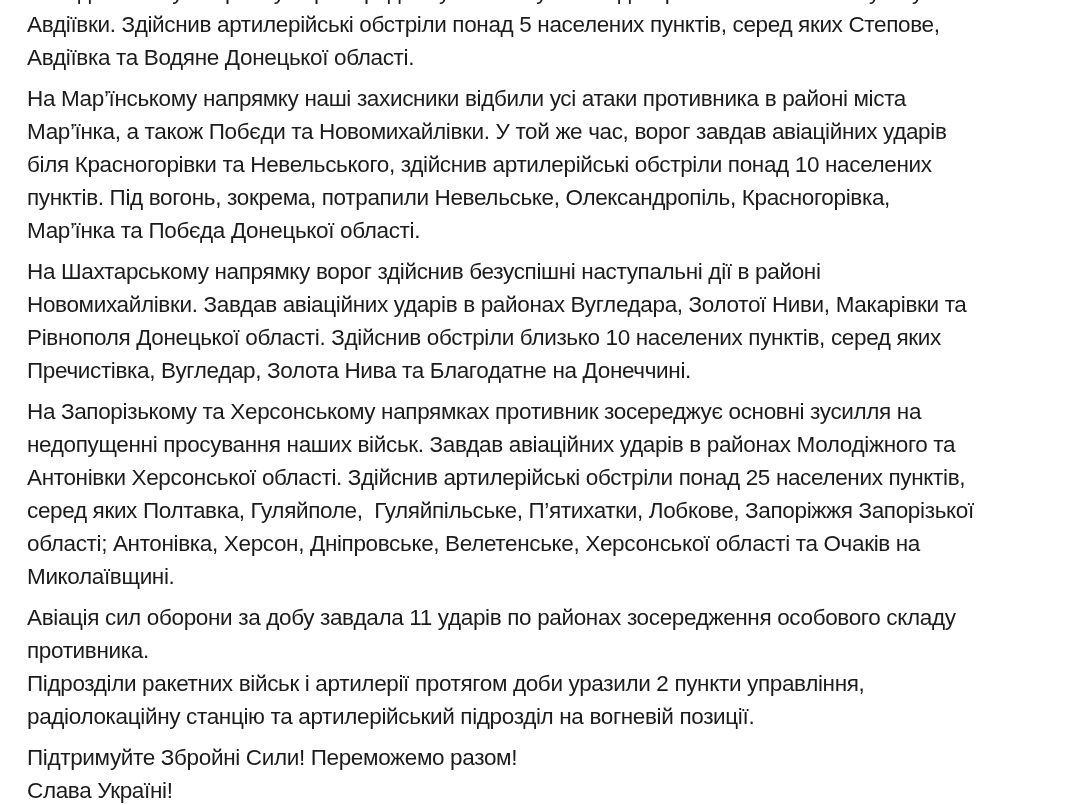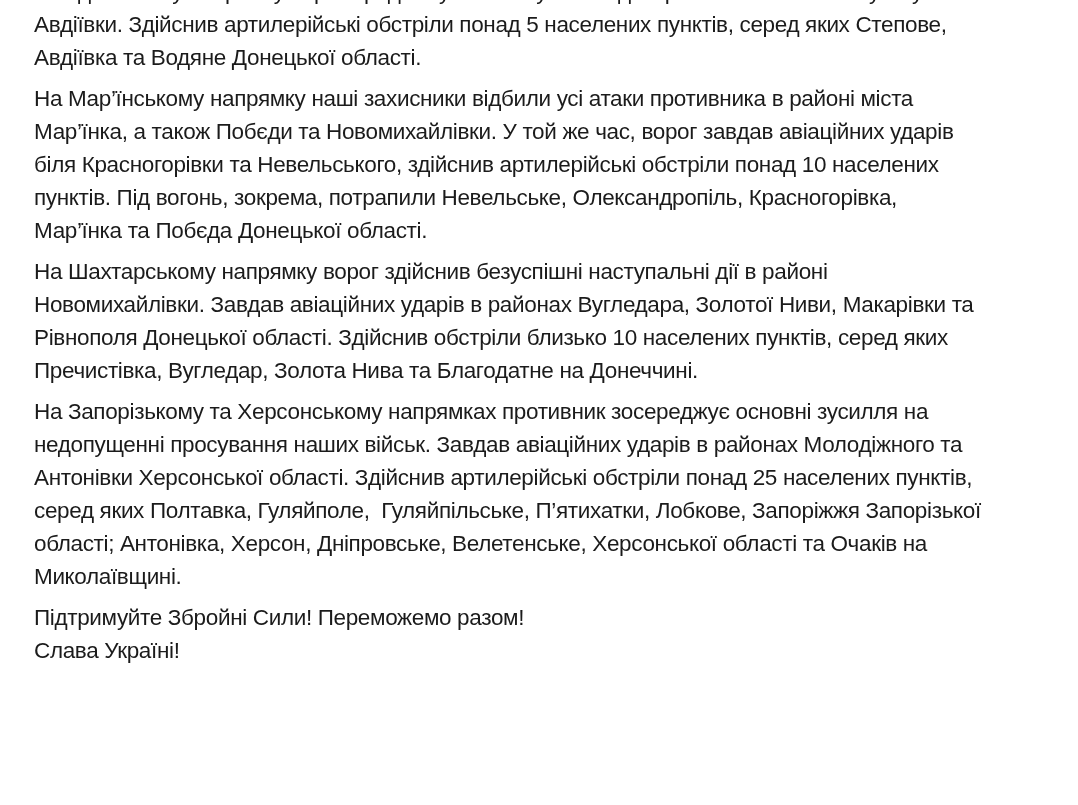--- a/index.html
+++ b/index.html
@@ -23,21 +23,21 @@
   
   .clipped-line {
     height: 8px;
     overflow: hidden;
   }
   .clipped-line .clip-inner {
     margin-top: -25px;
     white-space: pre;
   }
   .para {
-    margin: 0 0 8px 16px;
+    margin: 0 0 8px 9px;
     white-space: pre;   
   }
   .para:last-child {
     margin-bottom: 0;
   }
 </style>
 </head>
 <body style="color: rgb(27, 27, 27); background: rgb(255, 255, 255);">
 
 <main class="report-body">
@@ -60,17 +60,21 @@
 Рівнополя Донецької області. Здійснив обстріли близько 10 населених пунктів, серед яких
 Пречистівка, Вугледар, Золота Нива та Благодатне на Донеччині.</p>
 
   <p class="para">На Запорізькому та Херсонському напрямках противник зосереджує основні зусилля на
 недопущенні просування наших військ. Завдав авіаційних ударів в районах Молодіжного та
 Антонівки Херсонської області. Здійснив артилерійські обстріли понад 25 населених пунктів,
 серед яких Полтавка, Гуляйполе,  Гуляйпільське, П’ятихатки, Лобкове, Запоріжжя Запорізької
 області; Антонівка, Херсон, Дніпровське, Велетенське, Херсонської області та Очаків на
 Миколаївщині.</p>
 
+  <p class="para">Авіація сил оборони за добу завдала 11 ударів по районах зосередження особового складу
+противника.
+Підрозділи ракетних військ і артилерії протягом доби уразили 2 пункти управління,
+радіолокаційну станцію та артилерійський підрозділ на вогневій позиції.</p>
 
   <p class="para">Підтримуйте Збройні Сили! Переможемо разом!
 Слава Україні!</p>
 
 </main>
 
 </body></html>

